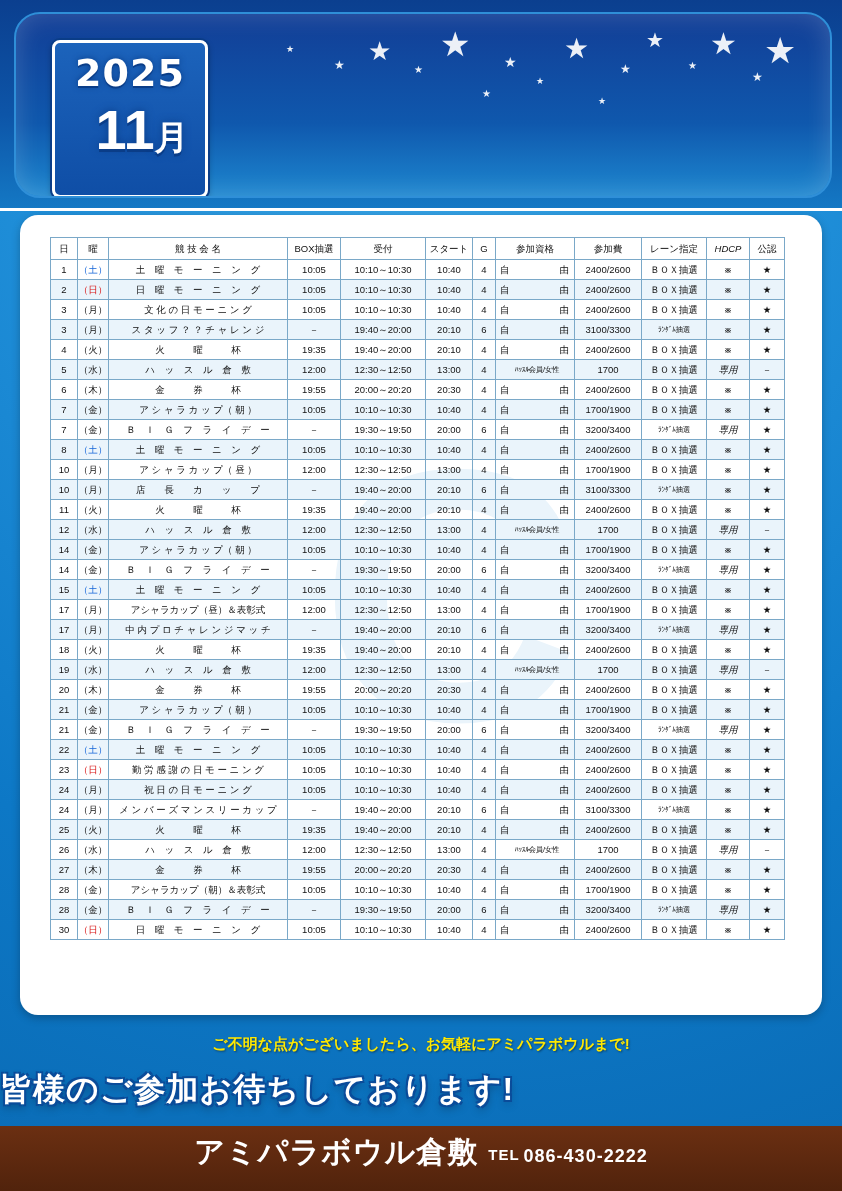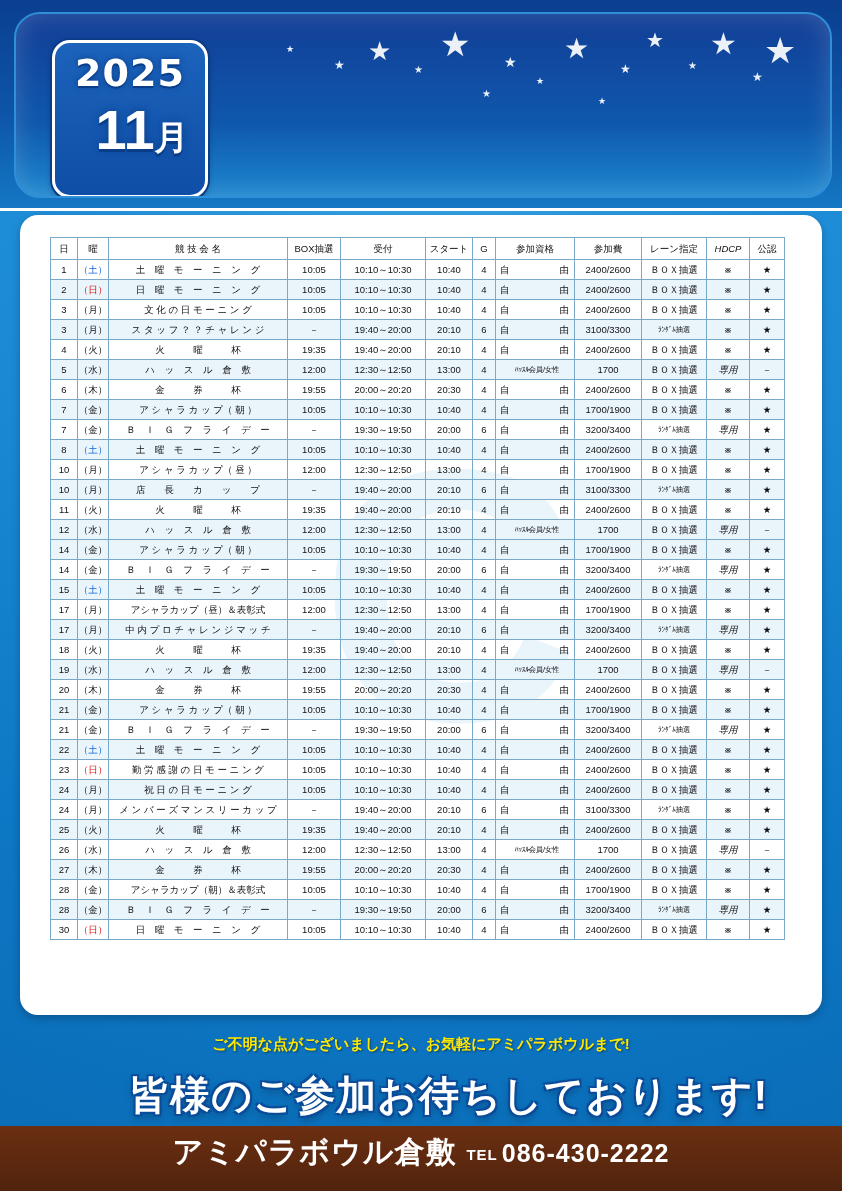--- a/index.html
+++ b/index.html
@@ -26,21 +26,21 @@
     position:absolute;left:14px;top:12px;width:814px;height:182px;
     border-radius:26px;
     background:linear-gradient(180deg,#123e96 0%,#0f58ad 60%,#1d86cf 100%);
     border:2px solid #2f8fd8;
     box-shadow:inset 0 0 26px rgba(255,255,255,.18);
     overflow:hidden;
   }
   .star{position:absolute;color:#ffffff;opacity:.92;}
   .date-box{
     position:absolute;left:36px;top:26px;width:150px;height:152px;
-    border-radius:18px;
+    border-radius:8px;
     background:linear-gradient(180deg,#1c63bb 0%,#0f4ea6 100%);
     border:3px solid #ffffff;
     box-shadow:0 0 0 2px #0a3d88, 0 3px 6px rgba(0,0,0,.35);
     text-align:center;
   }
   .date-year{
     margin-top:8px;
     font-size:38px;font-weight:bold;color:#ffffff;letter-spacing:1px;
     text-shadow:0 2px 0 #0a3d88, 0 0 6px #0a3d88;
     font-family:"DejaVu Sans",sans-serif;
@@ -103,34 +103,34 @@
   .sun{color:#d81515;}
   .tiny{font-size:7.5px;letter-spacing:-.3px;}
   .star-k{color:#111;}
   
   .foot-msg{
     position:absolute;left:0;top:1035px;width:842px;text-align:center;
     font-size:15px;font-weight:bold;color:#ffe800;
     text-shadow:1px 1px 2px rgba(0,0,0,.45);
   }
   .foot-big{
-    position:absolute;left:0;top:1068px;width:768px;text-align:right;
-    font-size:40px;font-weight:bold;color:#ffffff;letter-spacing:1px;
+    position:absolute;left:0;top:1068px;width:768px;text-align:left;
+    font-size:32px;font-weight:bold;color:#ffffff;letter-spacing:1px;
     text-shadow:-2px -2px 0 #0a4c9a,2px -2px 0 #0a4c9a,-2px 2px 0 #0a4c9a,2px 2px 0 #0a4c9a,0 4px 8px rgba(0,0,0,.35);
   }
   .brown-bar{
     position:absolute;left:0;top:1126px;width:842px;height:65px;
     background:linear-gradient(180deg,#6b2f12 0%,#51230c 100%);
   }
   .brand{
     position:absolute;left:0;top:1132px;width:842px;text-align:center;
     font-size:30px;font-weight:bold;color:#ffffff;letter-spacing:1px;
   }
   .brand .tel{font-size:15px;margin-left:10px;vertical-align:middle;}
-  .brand .telno{font-size:25px;margin-left:4px;}
+  .brand .telno{font-size:18px;margin-left:4px;}
 </style>
 </head>
 <body>
 
 <div class="page">
 
   <div class="header-band">
     <div class="hdr-inner">
 
       <span class="star" style="left:318px;top:44px;font-size:12px;">★</span>

